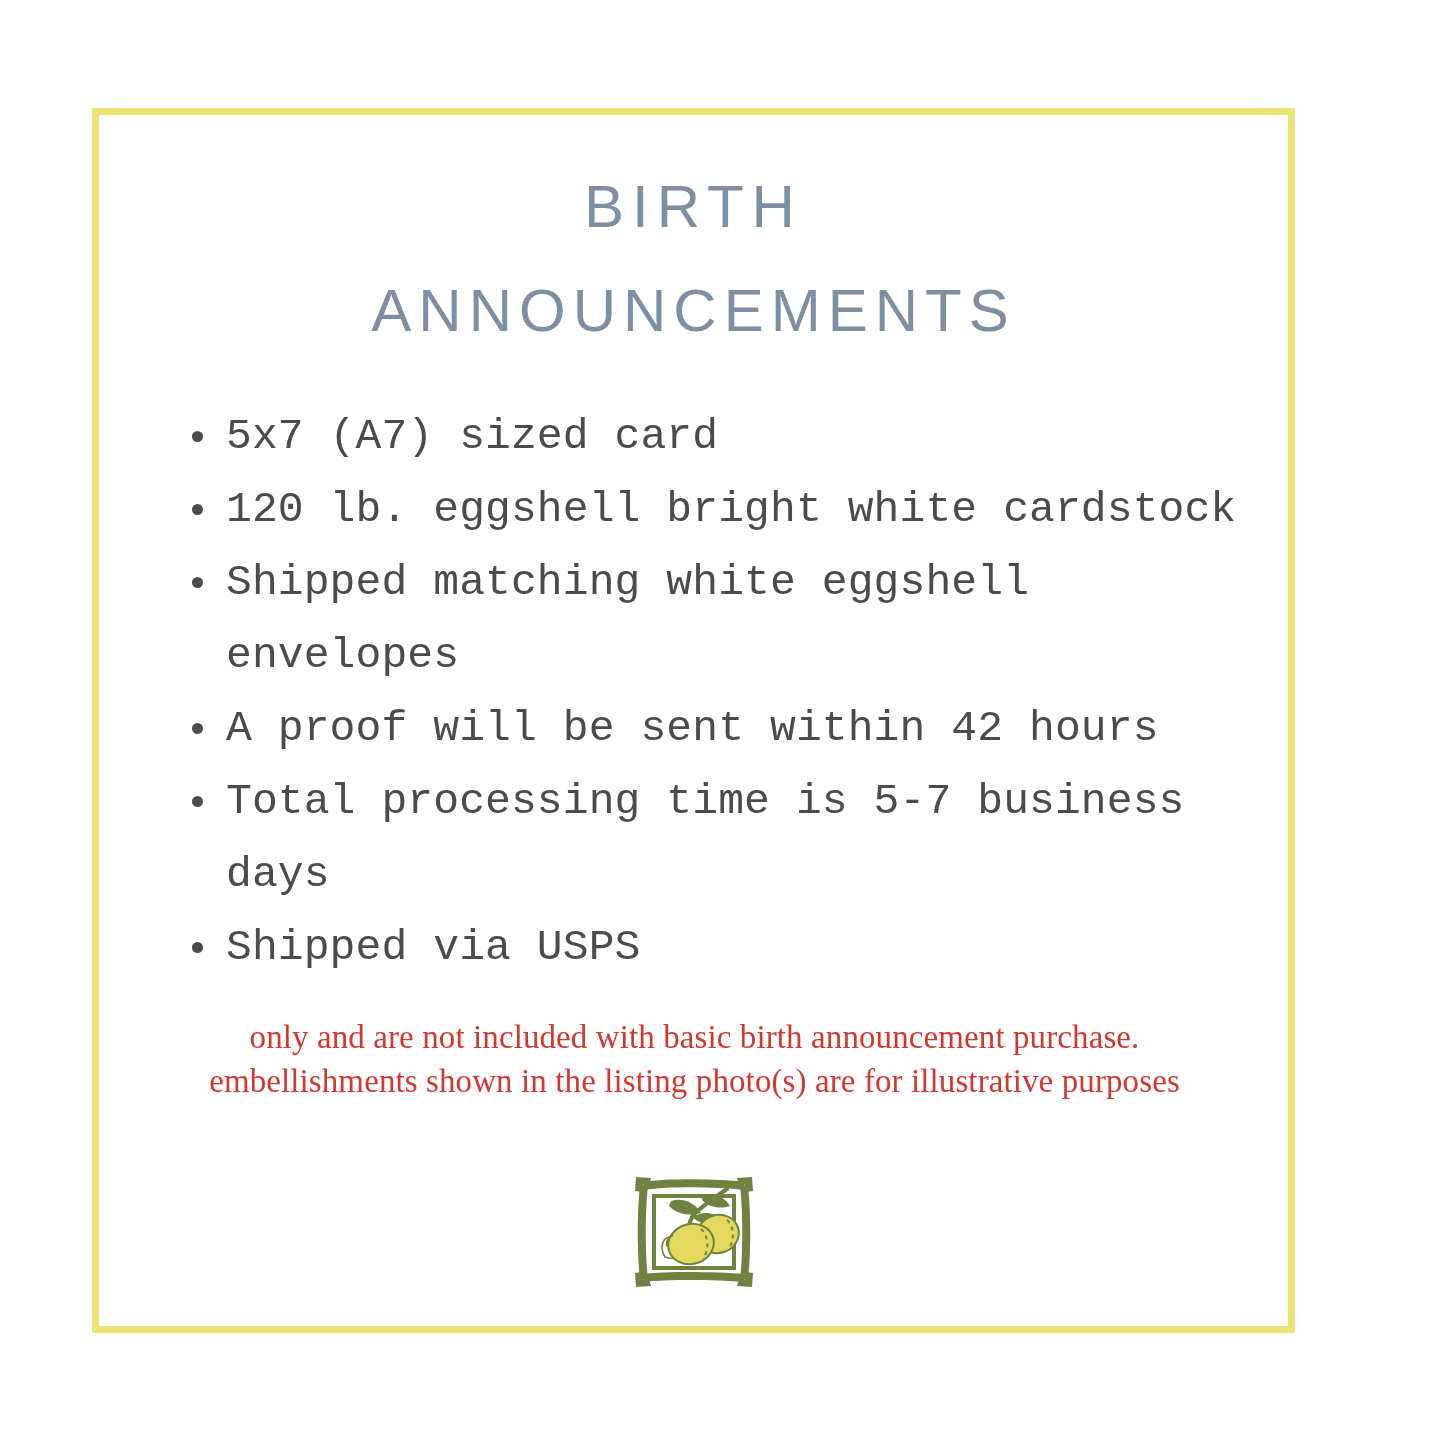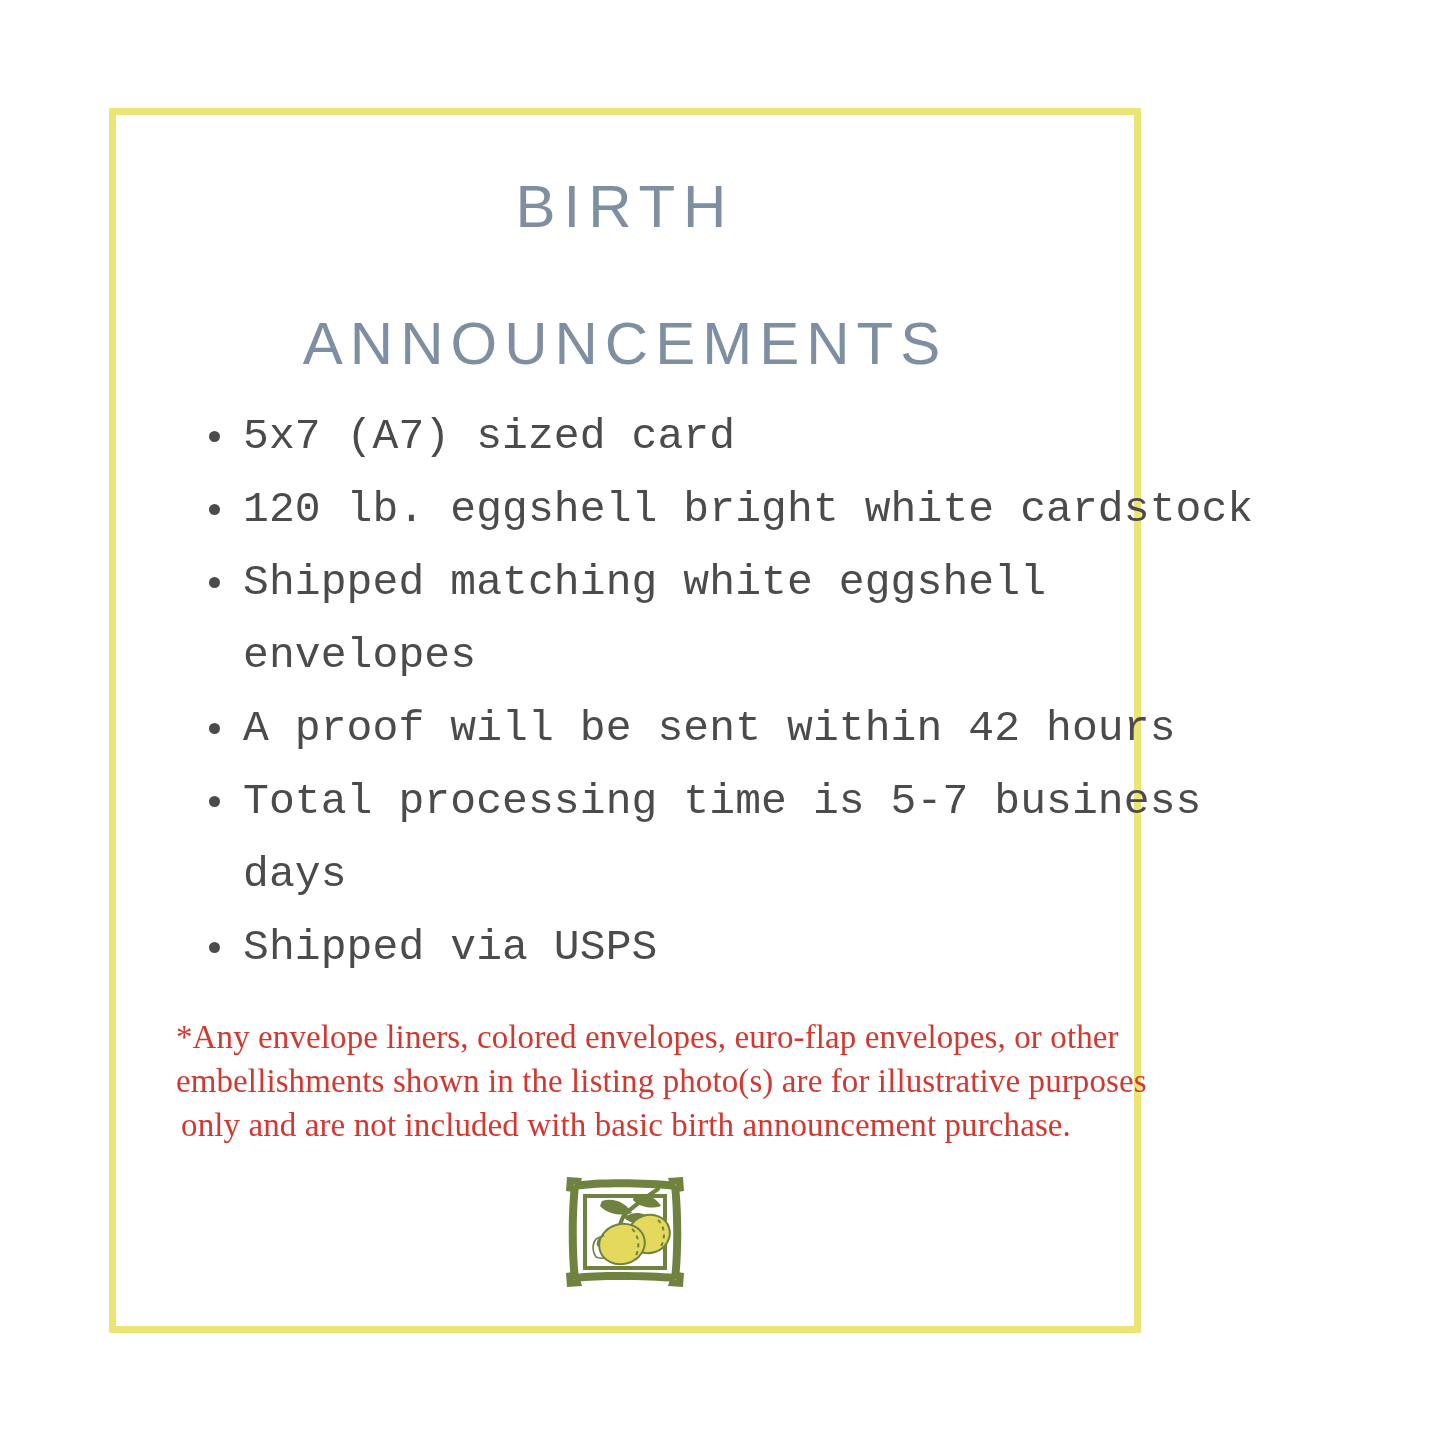--- a/index.html
+++ b/index.html
@@ -17,23 +17,23 @@
   .canvas {
     position: relative;
     width: 1445px;
     height: 1445px;
     background: #ffffff;
   }
 
   
   .card-frame {
     position: absolute;
-    left: 109px;
+    left: 92px;
     top: 108px;
-    width: 1032px;
+    width: 1203px;
     height: 1225px;
     box-sizing: border-box;
     border: 7px solid #ede478;
     background: #ffffff;
   }
 
   .card-inner {
     position: absolute;
     left: 0;
     top: 0;
@@ -55,21 +55,21 @@
     color: #7f8fa3;
     font-weight: 400;
     font-size: 86px;
     line-height: 104px;
     letter-spacing: 7px;
     font-variant: small-caps;
     text-transform: lowercase;
     white-space: nowrap;
   }
   .title-line.line1 { font-size: 86px; letter-spacing: 8px; }
-  .title-line.line2 { font-size: 86px; letter-spacing: 7px; margin-top: 33px; }
+  .title-line.line2 { font-size: 86px; letter-spacing: 7px; }
 
   
   .bullet-list {
     position: absolute;
     left: 85px;
     top: 285px;
     width: 1060px;
     margin: 0;
     padding: 0;
     list-style: none;
@@ -158,23 +158,22 @@
           <span class="bullet-dot"></span>
           <span class="bullet-text">Total processing time is 5-7 business days</span>
         </li>
         <li class="bullet-item">
           <span class="bullet-dot"></span>
           <span class="bullet-text">Shipped via USPS</span>
         </li>
       </ul>
 
       <div class="disclaimer">
-        <span class="disclaimer-line">*Any envelope liners, colored envelopes, euro-flap envelopes, or other</span>
+        <span class="disclaimer-line">only and are not included with basic birth announcement purchase.</span>
         <span class="disclaimer-line">embellishments shown in the listing photo(s) are for illustrative purposes</span>
-        <span class="disclaimer-line">only and are not included with basic birth announcement purchase.</span>
       </div>
 
       <div class="logo-wrap">
         <svg class="logo-svg" width="126" height="118" viewBox="0 0 126 118">
 
           <g fill="#6f823f">
 
             <path d="M12 9 C 40 5, 86 6, 114 9 L 113 17 C 86 14, 40 13, 13 17 Z"></path>
 
             <path d="M12 101 C 40 98, 86 99, 114 101 L 113 109 C 86 107, 40 106, 13 109 Z"></path>

